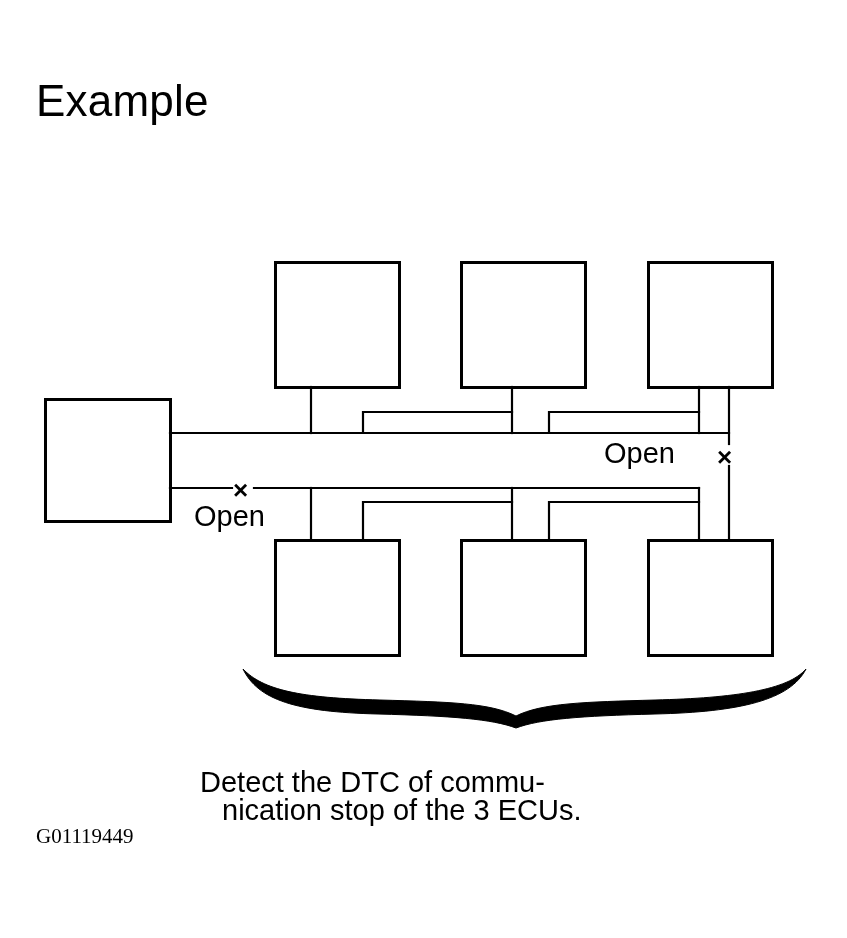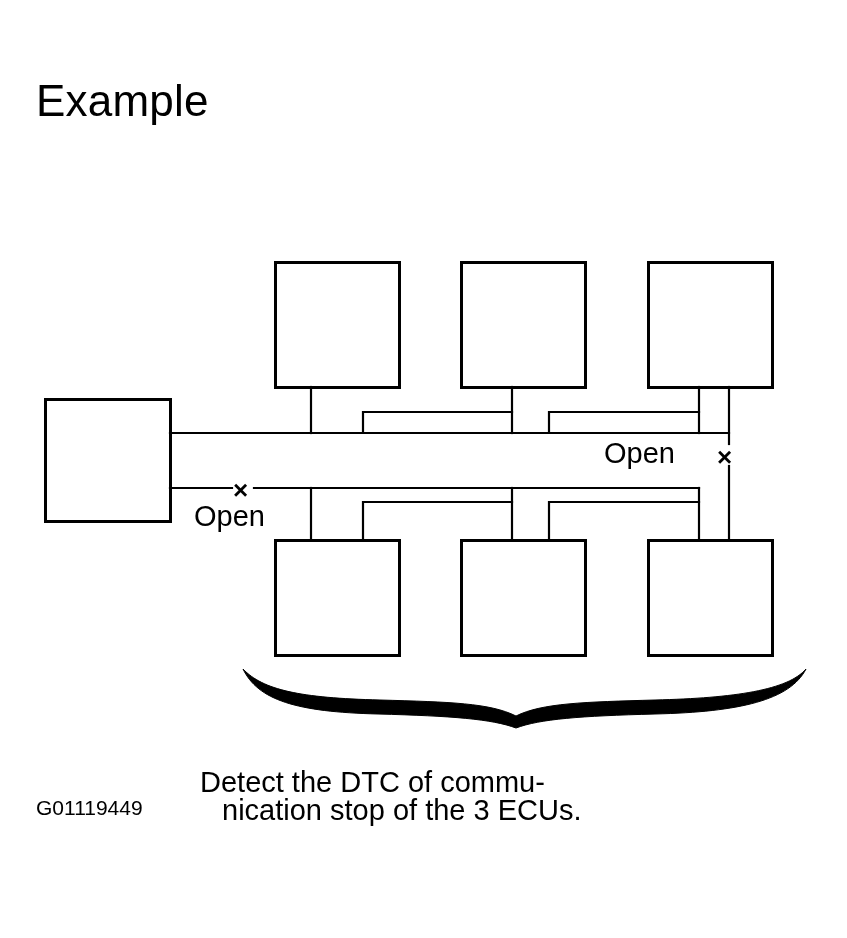--- a/index.html
+++ b/index.html
@@ -52,23 +52,23 @@
   #x-right { left: 717px; top: 444px; }
   .caption {
     position: absolute;
     font-size: 29px;
     white-space: pre;
   }
   #caption-l1 { left: 200px; top: 726px; margin-top: 40px; }
   #caption-l2 { left: 222px; top: 776px; margin-top: 18px; }
   #figure-id {
     left: 36px;
-    top: 796px;
+    top: 824px;
     font-size: 21px;
-    font-family: Liberation Sans, sans-serif;
+    font-family: Liberation Serif, serif;
   }
   #diagram-svg {
     position: absolute;
     left: 0;
     top: 0;
   }
 </style>
 </head>
 <body>
 

